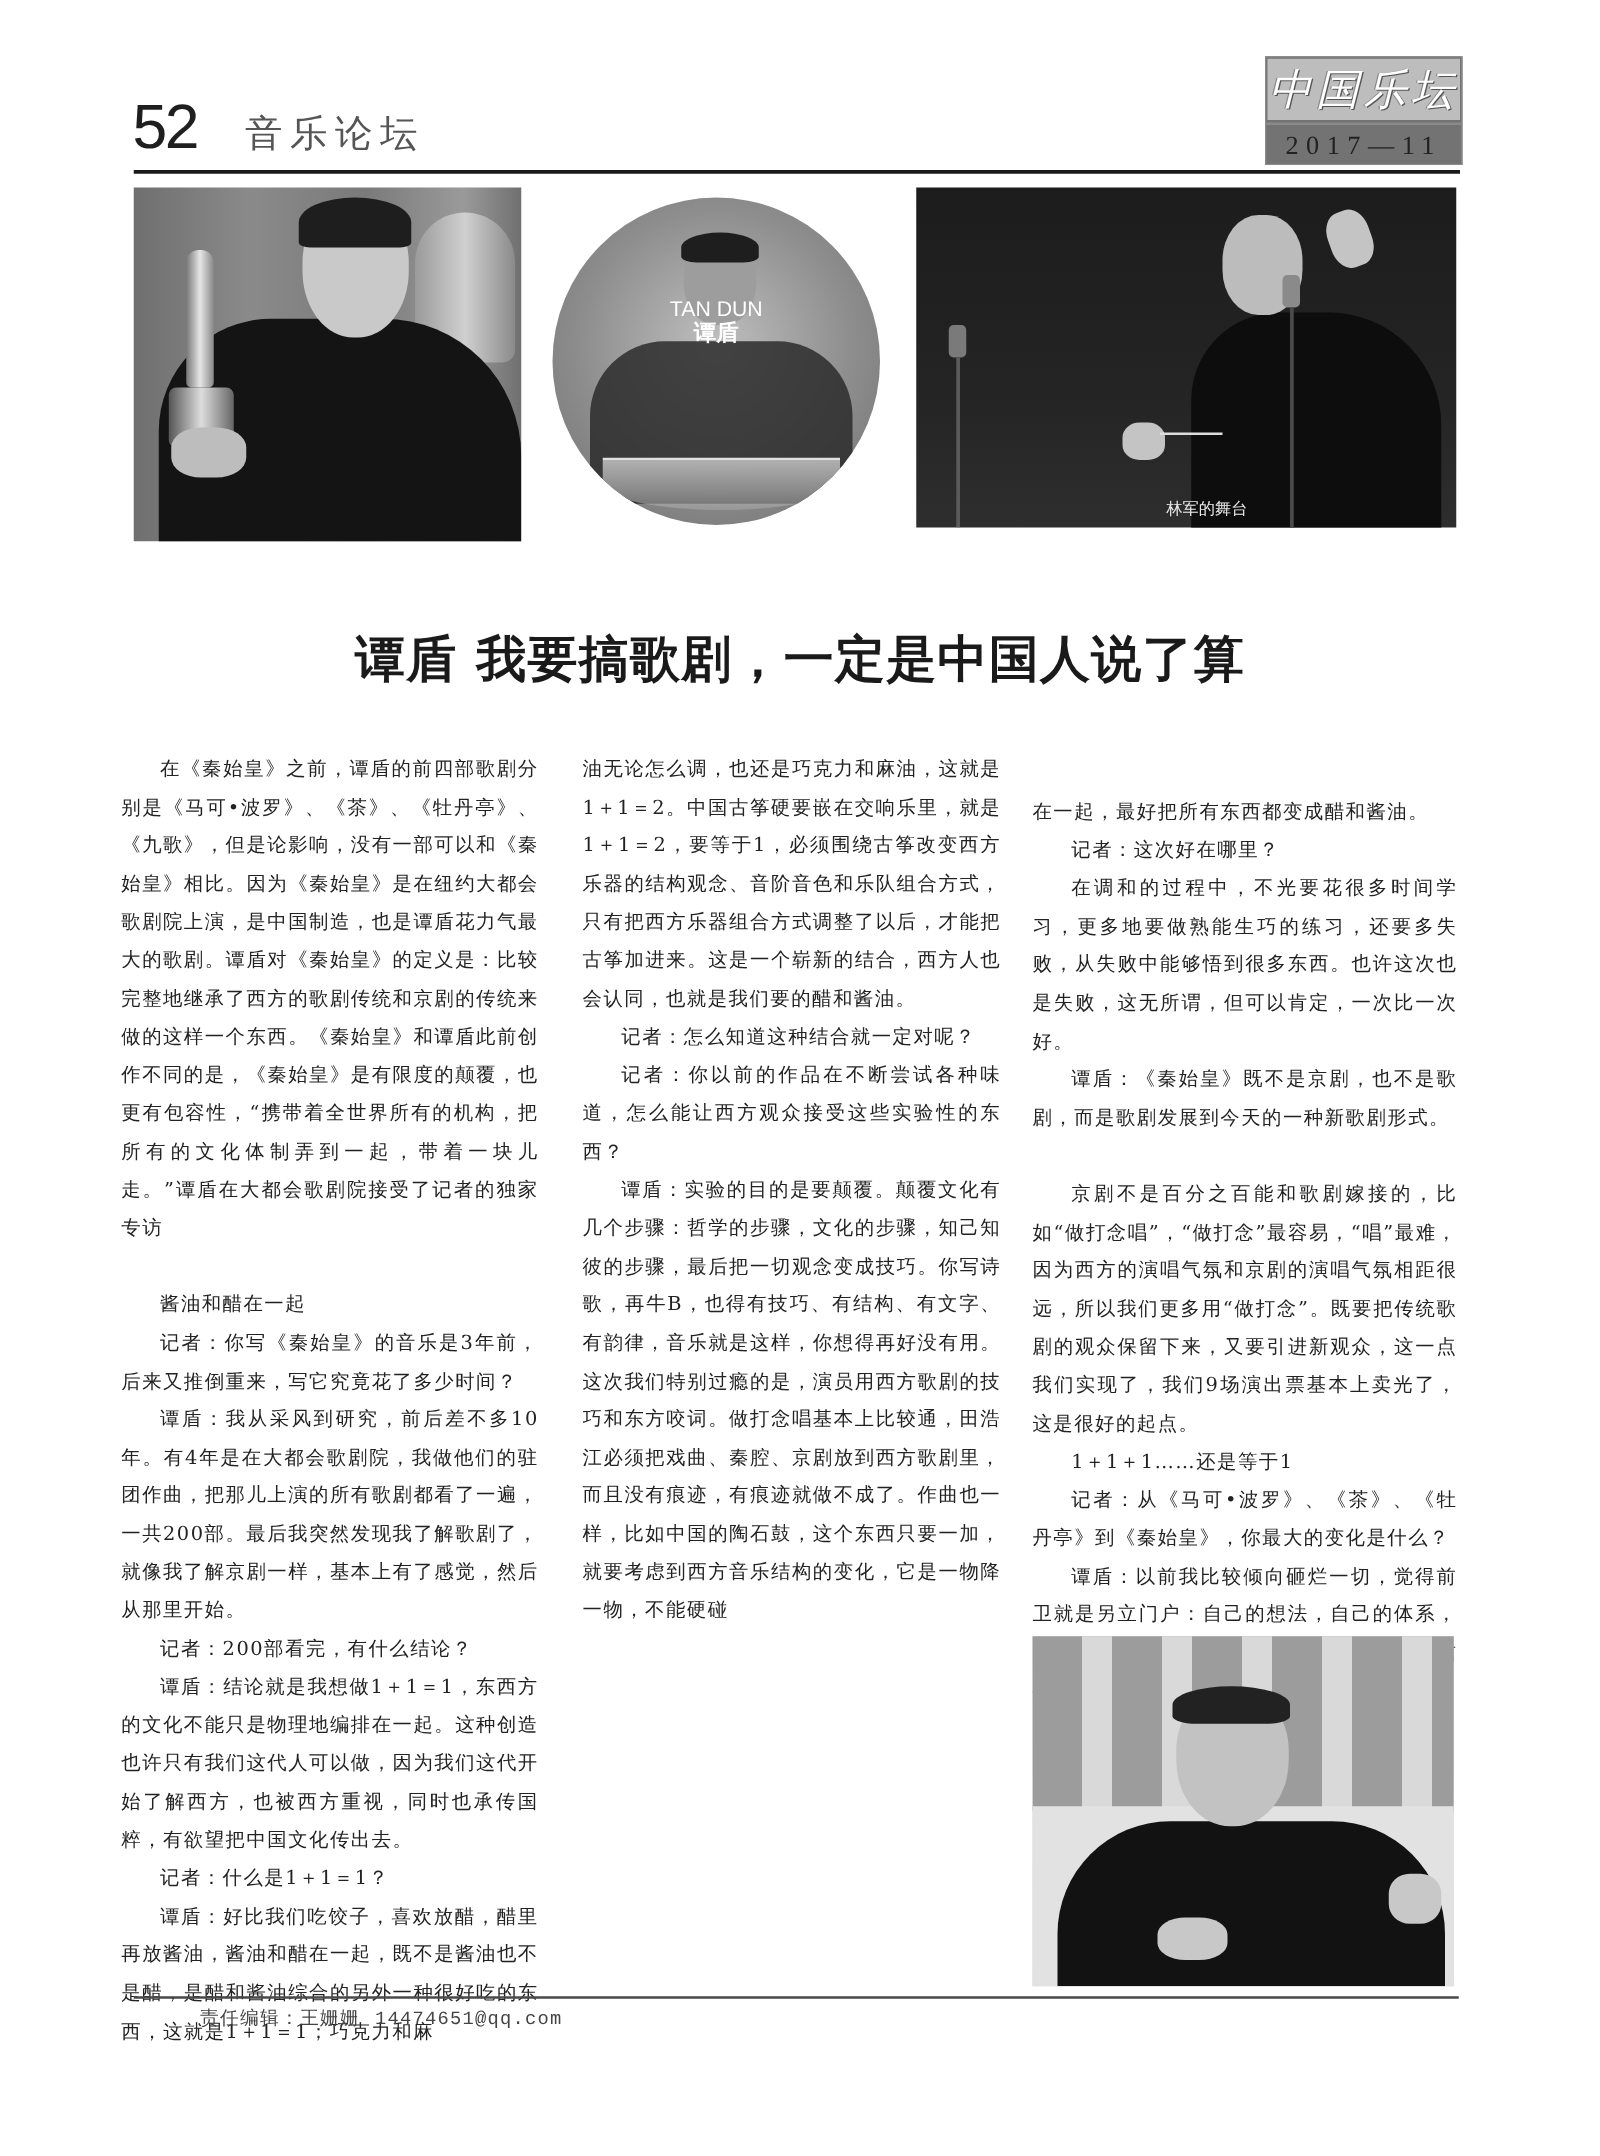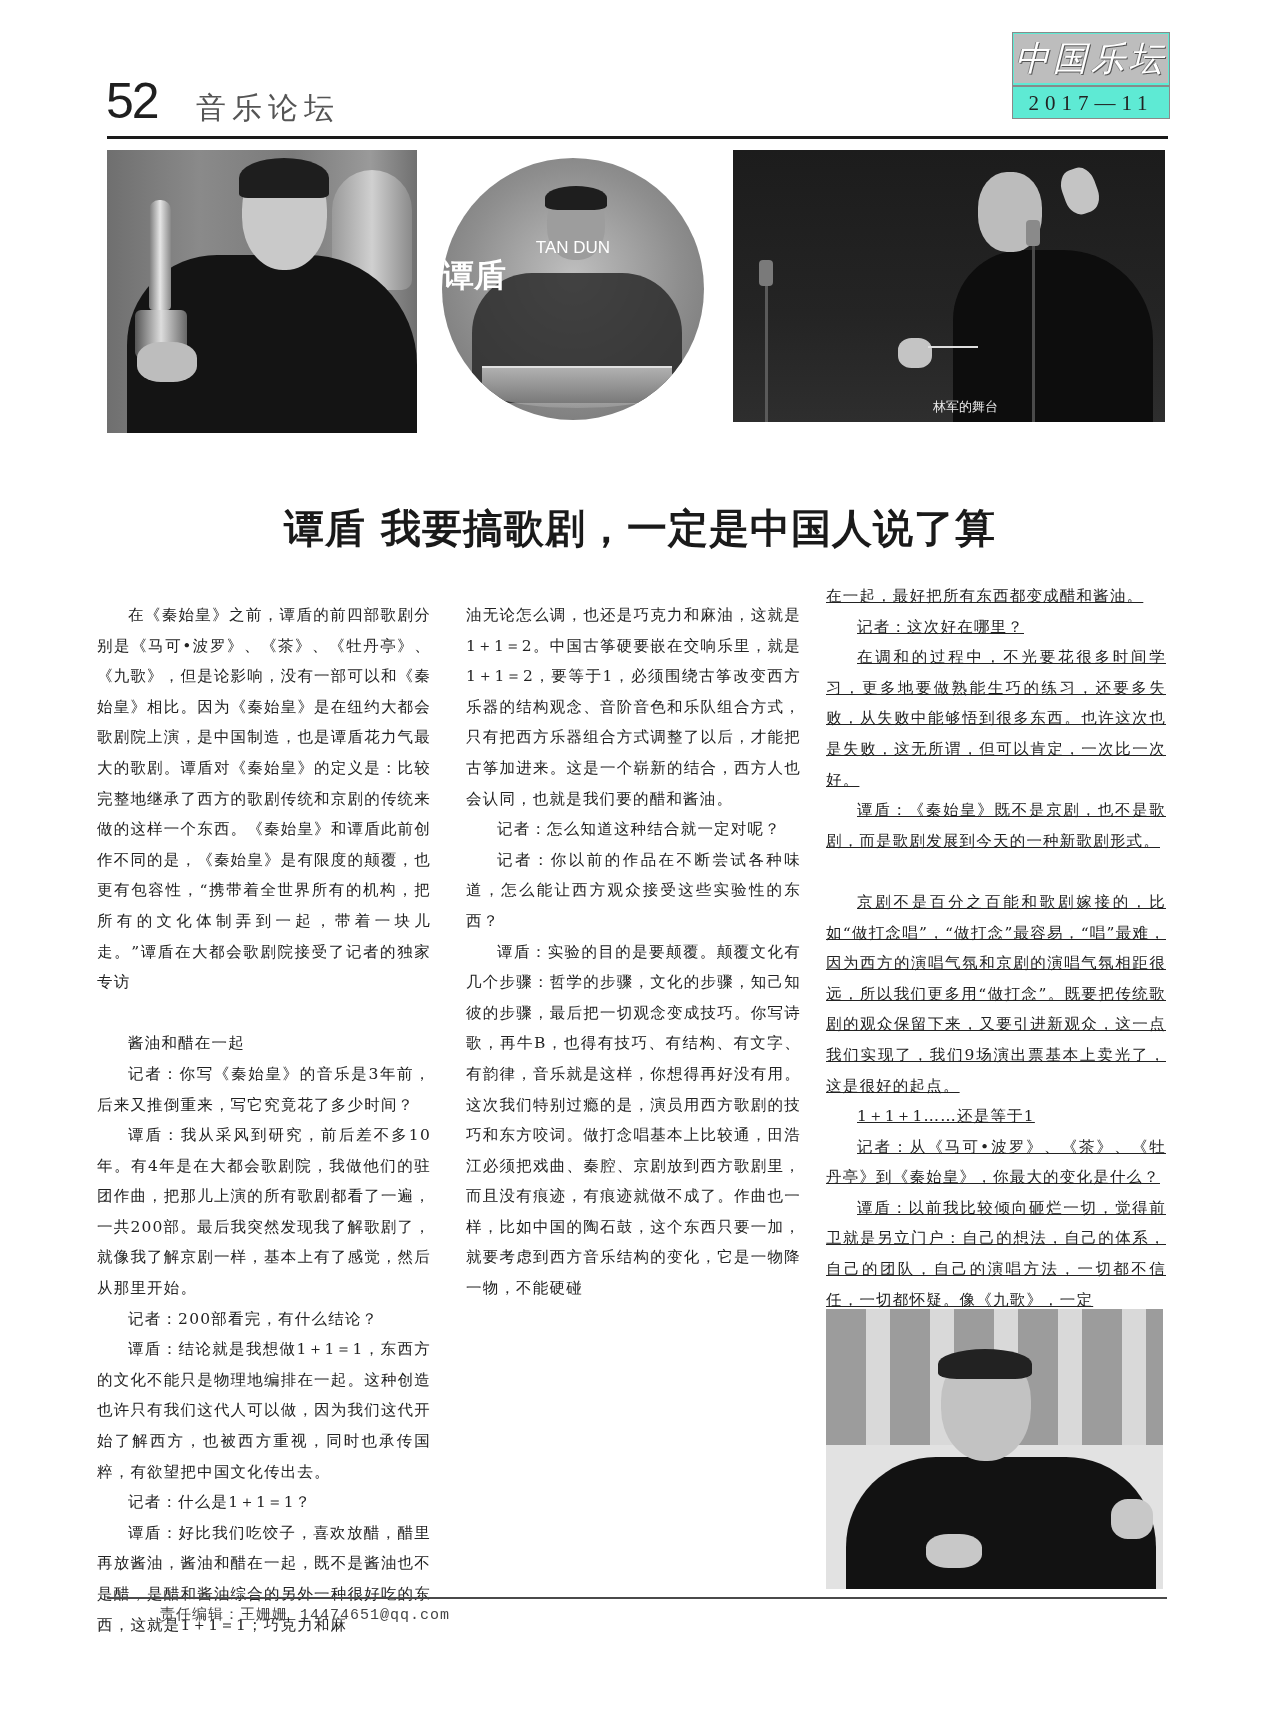--- a/index.html
+++ b/index.html
@@ -5,21 +5,21 @@
   html, body { margin: 0; padding: 0; background: #ffffff; }
   body { width: 1280px; height: 1725px; position: relative; overflow: hidden;
          font-family: "DejaVu Serif", "Liberation Serif", serif; color: #1a1a1a; }
   .abs { position: absolute; }
 
   
   .page-num { left: 106px; top: 76px; font-family: "Liberation Sans", "DejaVu Sans", sans-serif;
               font-size: 50px; line-height: 50px; color: #1f1f1f; letter-spacing: -2px; }
   .section { left: 196px; top: 90px; font-size: 30px; line-height: 36px; color: #555; letter-spacing: 6px;
              font-family: "DejaVu Serif", serif; font-weight: normal; }
-  .logo-box { left: 1012px; top: 32px; width: 156px; height: 85px; border: 1px solid #8a8a8a; background:#5eead4; }
+  .logo-box { left: 1012px; top: 45px; width: 156px; height: 85px; border: 1px solid #8a8a8a; background:#737373; }
   .logo-top { position: absolute; left: 1px; top: 1px; right: 1px; height: 49px; background: #bdbdbd;
               display:flex; align-items:center; justify-content:center;
               font-size: 34px; color: #fff; letter-spacing: 4px; font-style: italic;
               text-shadow: 1px 1px 0 #555, -1px 0 0 #888; }
   .logo-div { position: absolute; left: 0; right: 0; top: 52px; height: 2px; background: #8a8a8a; }
   .logo-date { position: absolute; left: 0; right: 0; top: 56px; height: 28px; text-align:center;
                font-family: "Liberation Serif", serif; font-size: 21px; line-height: 28px; letter-spacing: 6px; color:#222; }
   .top-rule { left: 107px; top: 136px; width: 1061px; height: 3px; background: #1a1a1a; }
 
   
@@ -40,21 +40,21 @@
   .p1-statue { position:absolute; left:42px; top:50px; width:22px; height:110px; background: linear-gradient(90deg,#777,#e6e6e6,#888); border-radius: 10px 10px 4px 4px; }
   .p1-base { position:absolute; left:28px; top:160px; width:52px; height:48px; background: linear-gradient(90deg,#555,#ddd,#666); border-radius: 6px; }
   .p1-hand { position:absolute; left:30px; top:192px; width:60px; height:40px; background:#bdbdbd; border-radius: 40%; }
   .p1-torso2 { position:absolute; left:225px; top:20px; width:80px; height:120px; background: linear-gradient(90deg,#9a9a9a,#d0d0d0,#8a8a8a); border-radius: 40px 40px 10px 10px; }
 
   .p2-body { position:absolute; left:30px; top:115px; width:210px; height:130px; background:#2b2b2b; border-radius: 60px 60px 0 0; opacity:.85; }
   .p2-head { position:absolute; left:105px; top:30px; width:58px; height:72px; background:#9d9d9d; border-radius: 45%; }
   .p2-hair { position:absolute; left:103px; top:28px; width:62px; height:24px; background:#1e1e1e; border-radius: 50% 50% 20% 20%; }
   .p2-bowl { position:absolute; left:40px; top:208px; width:190px; height:40px; background: linear-gradient(180deg, rgba(255,255,255,.6), rgba(170,170,170,.5)); border-radius: 0 0 50% 50%; border-top: 2px solid #e0e0e0; }
   .p2-en { position:absolute; left:0; right:0; top:80px; text-align:center; color:#fff; font-family: Liberation Sans, sans-serif; font-size: 17px; letter-spacing: 0; }
-  .p2-cn { position:absolute; left:0; right:0; top:96px; color:#fff; font-size: 32px; font-weight: bold; }
+  .p2-cn { position:absolute; left:0; right:0; top:96px; text-align:center; color:#fff; font-size: 18px; font-weight: bold; }
 
   .p3-body { position:absolute; left:220px; top:100px; width:200px; height:175px; background:#0d0d0d; border-radius: 70px 90px 0 0; }
   .p3-head { position:absolute; left:245px; top:22px; width:64px; height:80px; background:#bcbcbc; border-radius: 45%; }
   .p3-hand-up { position:absolute; left:330px; top:18px; width:34px; height:46px; background:#c4c4c4; border-radius: 40%; transform: rotate(-20deg); }
   .p3-hand-low { position:absolute; left:165px; top:188px; width:34px; height:30px; background:#c4c4c4; border-radius: 40%; }
   .p3-baton { position:absolute; left:195px; top:196px; width:50px; height:2px; background:#ddd; }
   .p3-mic1 { position:absolute; left:26px; top:110px; width:14px; height:26px; background:#7a7a7a; border-radius:4px; }
   .p3-stand1 { position:absolute; left:32px; top:136px; width:3px; height:136px; background:#5a5a5a; }
   .p3-mic2 { position:absolute; left:293px; top:70px; width:14px; height:26px; background:#8a8a8a; border-radius:4px; }
   .p3-stand2 { position:absolute; left:299px; top:96px; width:3px; height:176px; background:#4a4a4a; }
@@ -70,21 +70,21 @@
   .p4-hand2 { position:absolute; left:285px; top:190px; width:42px; height:40px; background:#c8c8c8; border-radius: 40%; }
 
   
   .title { left: 0; width: 1280px; top: 502px; text-align: center; font-size: 40px; line-height: 52px; font-weight: bold;
            color: #1a1a1a; font-family: "DejaVu Serif", "Liberation Serif", serif; letter-spacing: 1px; }
 
   
   .col { font-size: 15.5px; line-height: 30.6px; color: #222; letter-spacing: 1.2px; text-align: justify; }
   .col1 { left: 97px; top: 600px; width: 334px; }
   .col2 { left: 466px; top: 600px; width: 335px; }
-  .col3 { left: 826px; top: 581px; width: 340px; text-decoration: underline; }
+  .col3 { left: 826px; top: 634px; width: 340px; }
   .col p { margin: 0; text-indent: 2em; }
   .col p.cont { text-indent: 0; }
   .col p.sub { margin-top: 30.6px; }
 
   
   .bottom-rule { left: 107px; top: 1597px; width: 1060px; height: 2px; background: #4a4a4a; }
   .footer { left: 160px; top: 1604px; font-size: 15px; line-height: 20px; color: #444; letter-spacing: 1px; }
   .footer .mail { font-family: "Liberation Mono", "DejaVu Sans Mono", monospace; margin-left: 12px; letter-spacing: 1px; }
 </style>
 </head>

